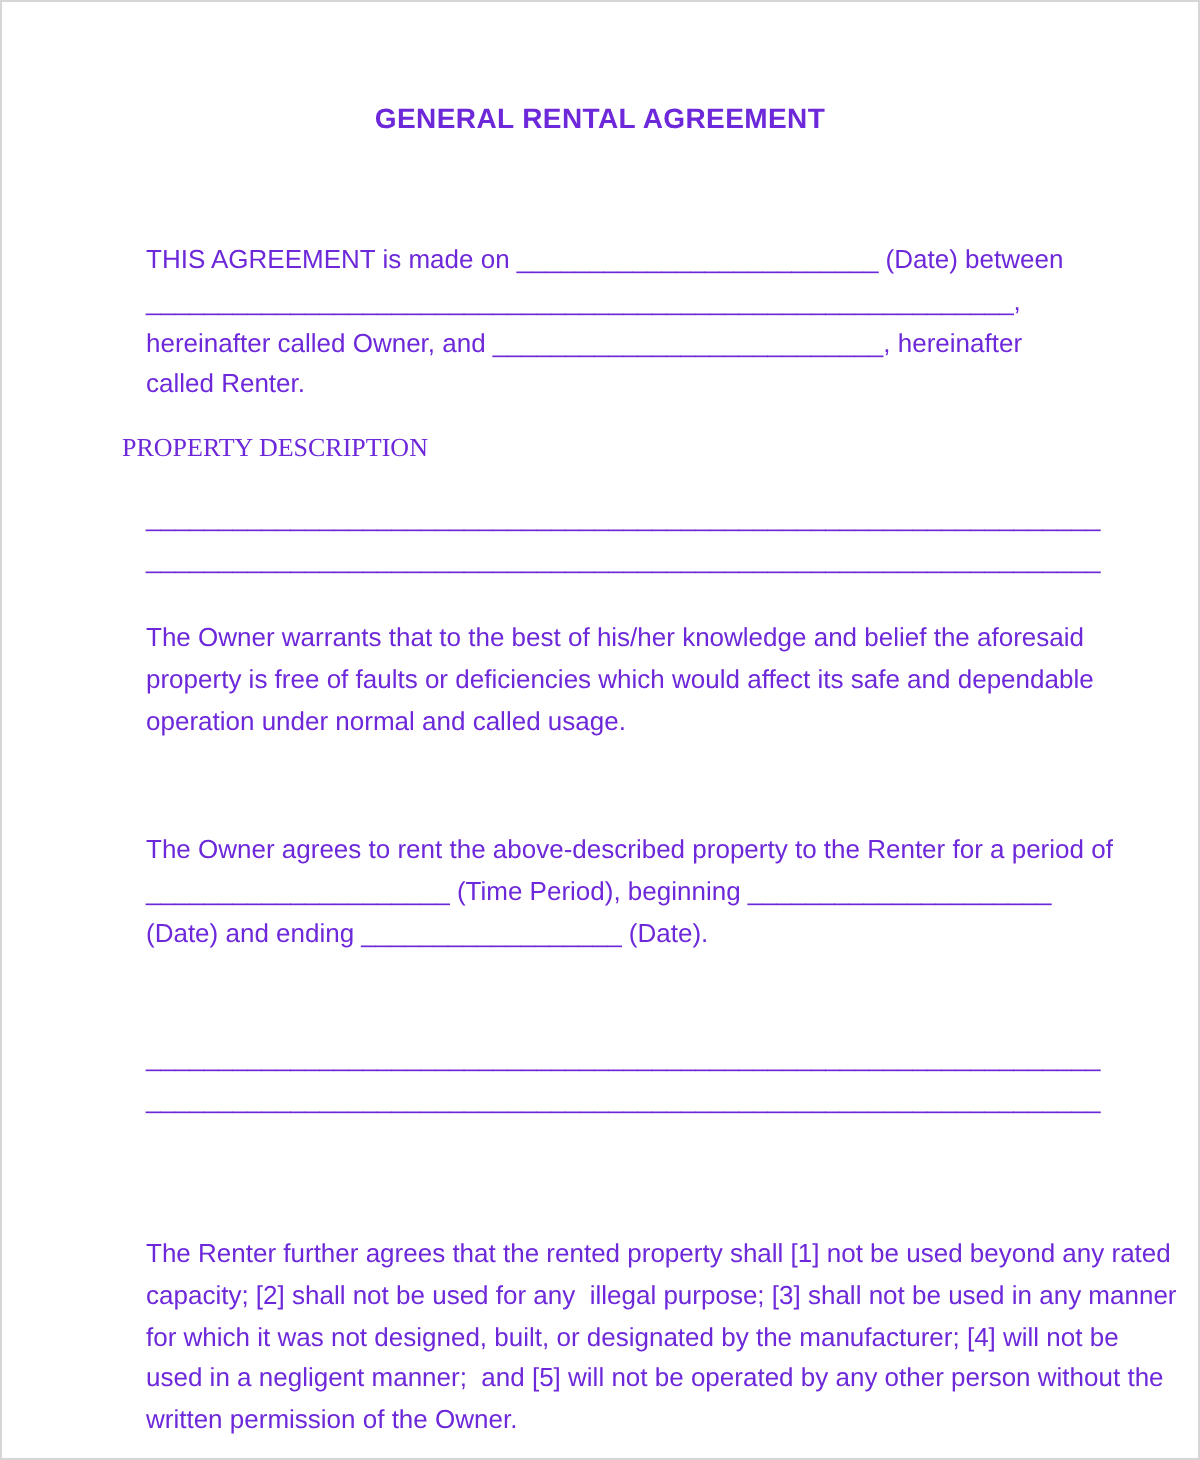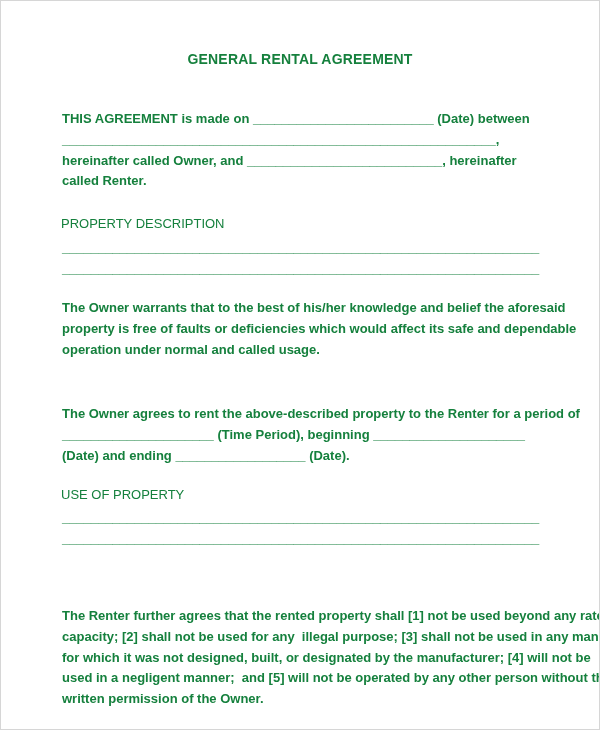--- a/index.html
+++ b/index.html
@@ -8,21 +8,21 @@
     background: #ffffff;
   }
   .page {
     position: relative;
     width: 600px;
     height: 730px;
     box-sizing: border-box;
     background: #ffffff;
     border: 1px solid #d6d6d6;
     font-family: "Liberation Sans", sans-serif;
-    color: #15803d;
+    color: #6d28d9;
     overflow: hidden;
     padding-left: 36px;
   }
   .doc-title {
     position: absolute;
     top: 48px;
     left: 0;
     right: 0;
     margin: 0;
     text-align: center;
@@ -33,27 +33,28 @@
     white-space: pre;
   }
   .heading {
     position: absolute;
     left: 60px;
     margin: 0;
     font-size: 13px;
     font-weight: normal;
     line-height: 20.8px;
     white-space: pre;
+    font-family: Liberation Serif, serif;
   }
   .para {
     position: absolute;
     left: 60px;
-    margin: 1px;
+    margin: 12px;
     font-size: 13px;
-    font-weight: bold;
+    font-weight: normal;
     line-height: 20.8px;
     white-space: pre;
   }
 </style>
 </head>
 <body>
 
 <div class="page">
 
   <h1 class="doc-title">GENERAL RENTAL AGREEMENT</h1>
@@ -70,21 +71,20 @@
 
   <p class="para" style="top:296px">The Owner warrants that to the best of his/her knowledge and belief the aforesaid
 property is free of faults or deficiencies which would affect its safe and dependable
 operation under normal and called usage.</p>
 
 
   <p class="para" style="top:402px">The Owner agrees to rent the above-described property to the Renter for a period of
 _____________________ (Time Period), beginning _____________________
 (Date) and ending __________________ (Date).</p>
 
-  <h2 class="heading" style="top:484px">USE OF PROPERTY</h2>
 
   <p class="para" style="top:506px">__________________________________________________________________
 __________________________________________________________________</p>
 
   <p class="para" style="top:604px">The Renter further agrees that the rented property shall [1] not be used beyond any rated
 capacity; [2] shall not be used for any  illegal purpose; [3] shall not be used in any manner
 for which it was not designed, built, or designated by the manufacturer; [4] will not be
 used in a negligent manner;  and [5] will not be operated by any other person without the
 written permission of the Owner.</p>
 

